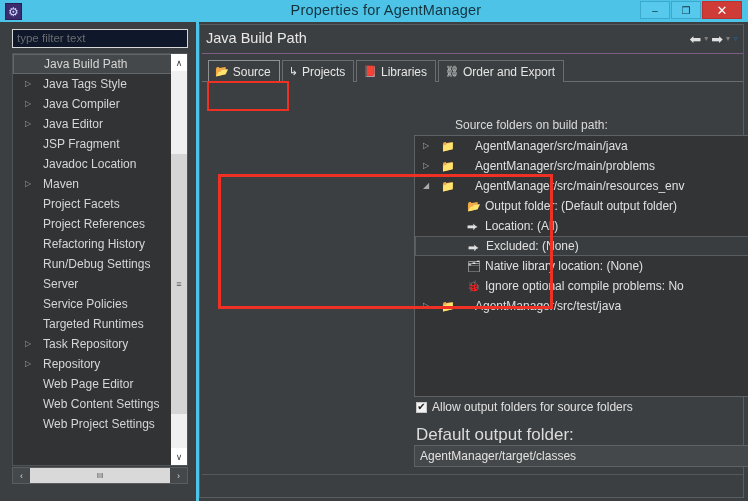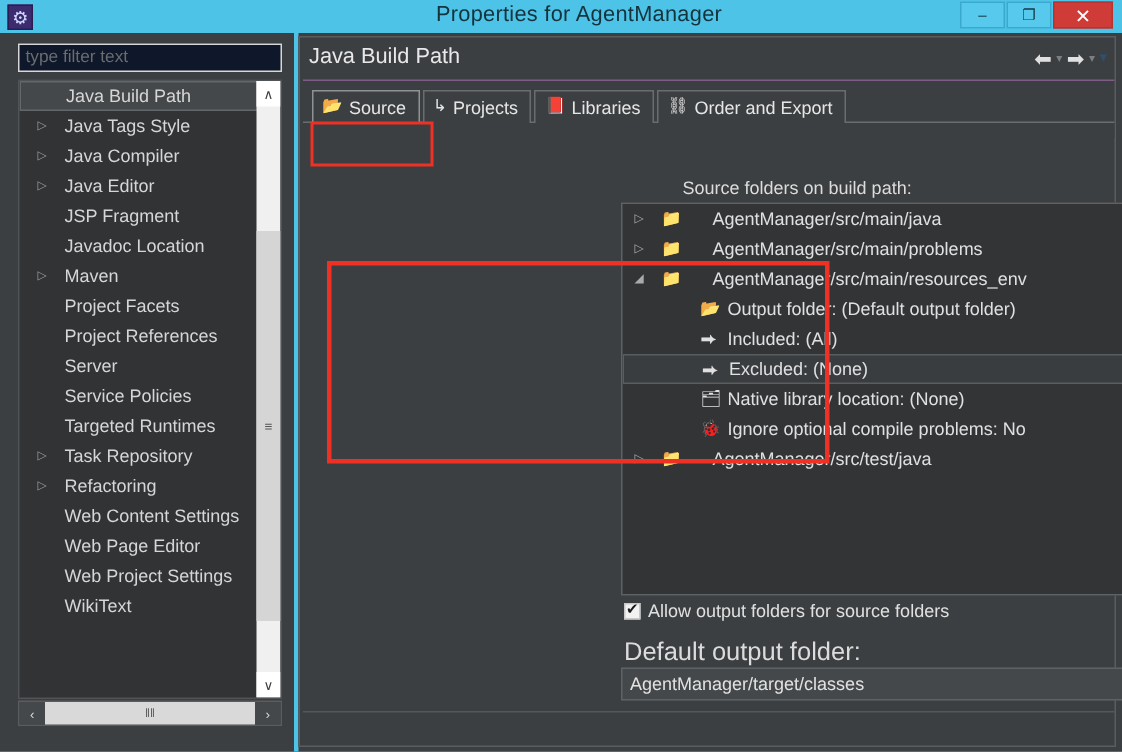--- a/index.html
+++ b/index.html
@@ -217,29 +217,30 @@
         <div id="tree-list">
             <div class="titem sel"><span>Java Build Path</span></div>
             <div class="titem"><span class="arr">▷</span><span>Java Tags Style</span></div>
             <div class="titem"><span class="arr">▷</span><span>Java Compiler</span></div>
             <div class="titem"><span class="arr">▷</span><span>Java Editor</span></div>
             <div class="titem"><span>JSP Fragment</span></div>
             <div class="titem"><span>Javadoc Location</span></div>
             <div class="titem"><span class="arr">▷</span><span>Maven</span></div>
             <div class="titem"><span>Project Facets</span></div>
             <div class="titem"><span>Project References</span></div>
+            <div class="titem"><span>Refactoring History</span></div>
+            <div class="titem"><span>Run/Debug Settings</span></div>
             <div class="titem"><span>Server</span></div>
             <div class="titem"><span>Service Policies</span></div>
             <div class="titem"><span>Targeted Runtimes</span></div>
             <div class="titem"><span class="arr">▷</span><span>Task Repository</span></div>
-            <div class="titem"><span class="arr">▷</span><span>Refactoring</span></div>
+            <div class="titem"><span class="arr">▷</span><span>Repository</span></div>
+            <div class="titem"><span>Web Page Editor</span></div>
             <div class="titem"><span>Web Content Settings</span></div>
-            <div class="titem"><span>Web Page Editor</span></div>
             <div class="titem"><span>Web Project Settings</span></div>
-            <div class="titem"><span>WikiText</span></div>
           </div>
         <div id="lsb">
           <div class="sb-up">∧</div>
           <div class="sb-thumb">≡</div>
           <div class="sb-dn">∨</div>
         </div>
       </div>
 
       <div id="lhb">
         <div class="hb-l">‹</div>
@@ -303,21 +304,21 @@
               <span class="sarr">◢</span>
               <span class="sicon">📁</span>
               <span class="stext">AgentManager/src/main/resources_env</span>
             </div>
             <div class="srow lvl2">
               <span class="sicon">📂</span>
               <span class="stext">Output folder: (Default output folder)</span>
             </div>
             <div class="srow lvl2">
               <span class="sicon">⮕</span>
-              <span class="stext">Included: (All)</span>
+              <span class="stext">Location: (All)</span>
             </div>
             <div class="srow lvl2 sel2">
               <span class="sicon">⮕</span>
               <span class="stext">Excluded: (None)</span>
             </div>
             <div class="srow lvl2">
               <span class="sicon">🗂</span>
               <span class="stext">Native library location: (None)</span>
             </div>
             <div class="srow lvl2">

